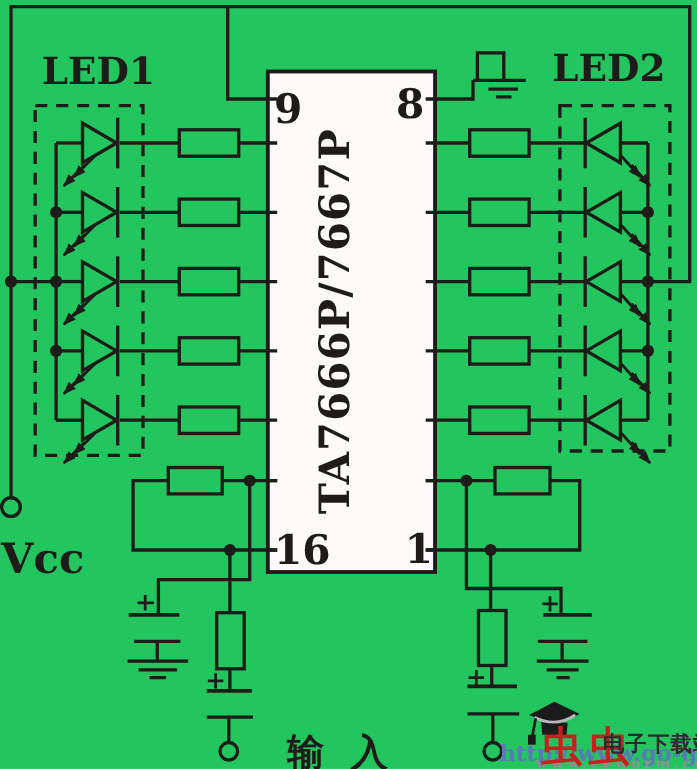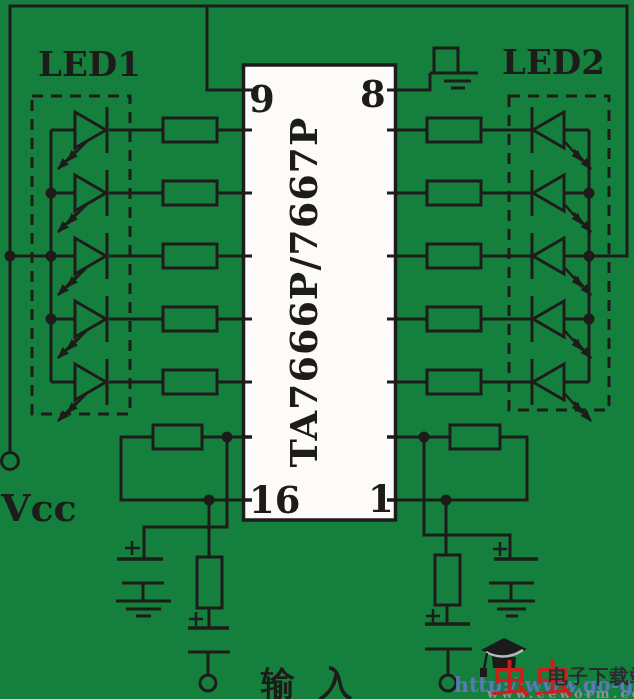--- a/index.html
+++ b/index.html
@@ -1,16 +1,16 @@
 <!DOCTYPE html>
 <html><head>
 <meta charset="utf-8">
 <style>
   html,body{margin:0;padding:0;background:#e8e8e8;}
-  .stage{position:relative;width:634px;height:699px;background:#15803d;overflow:hidden;
+  .stage{position:relative;width:634px;height:699px;background:#22c55e;overflow:hidden;
          font-family:"DejaVu Serif","Liberation Serif",serif;}
   svg{position:absolute;inset:0;display:block;}
   .lbl{font-weight:bold;fill:#1e1c1a;}
 </style>
 </head>
 <body>
 
 <div class="stage">
 <svg viewBox="0 0 634 699" width="634" height="699">
   <defs>

